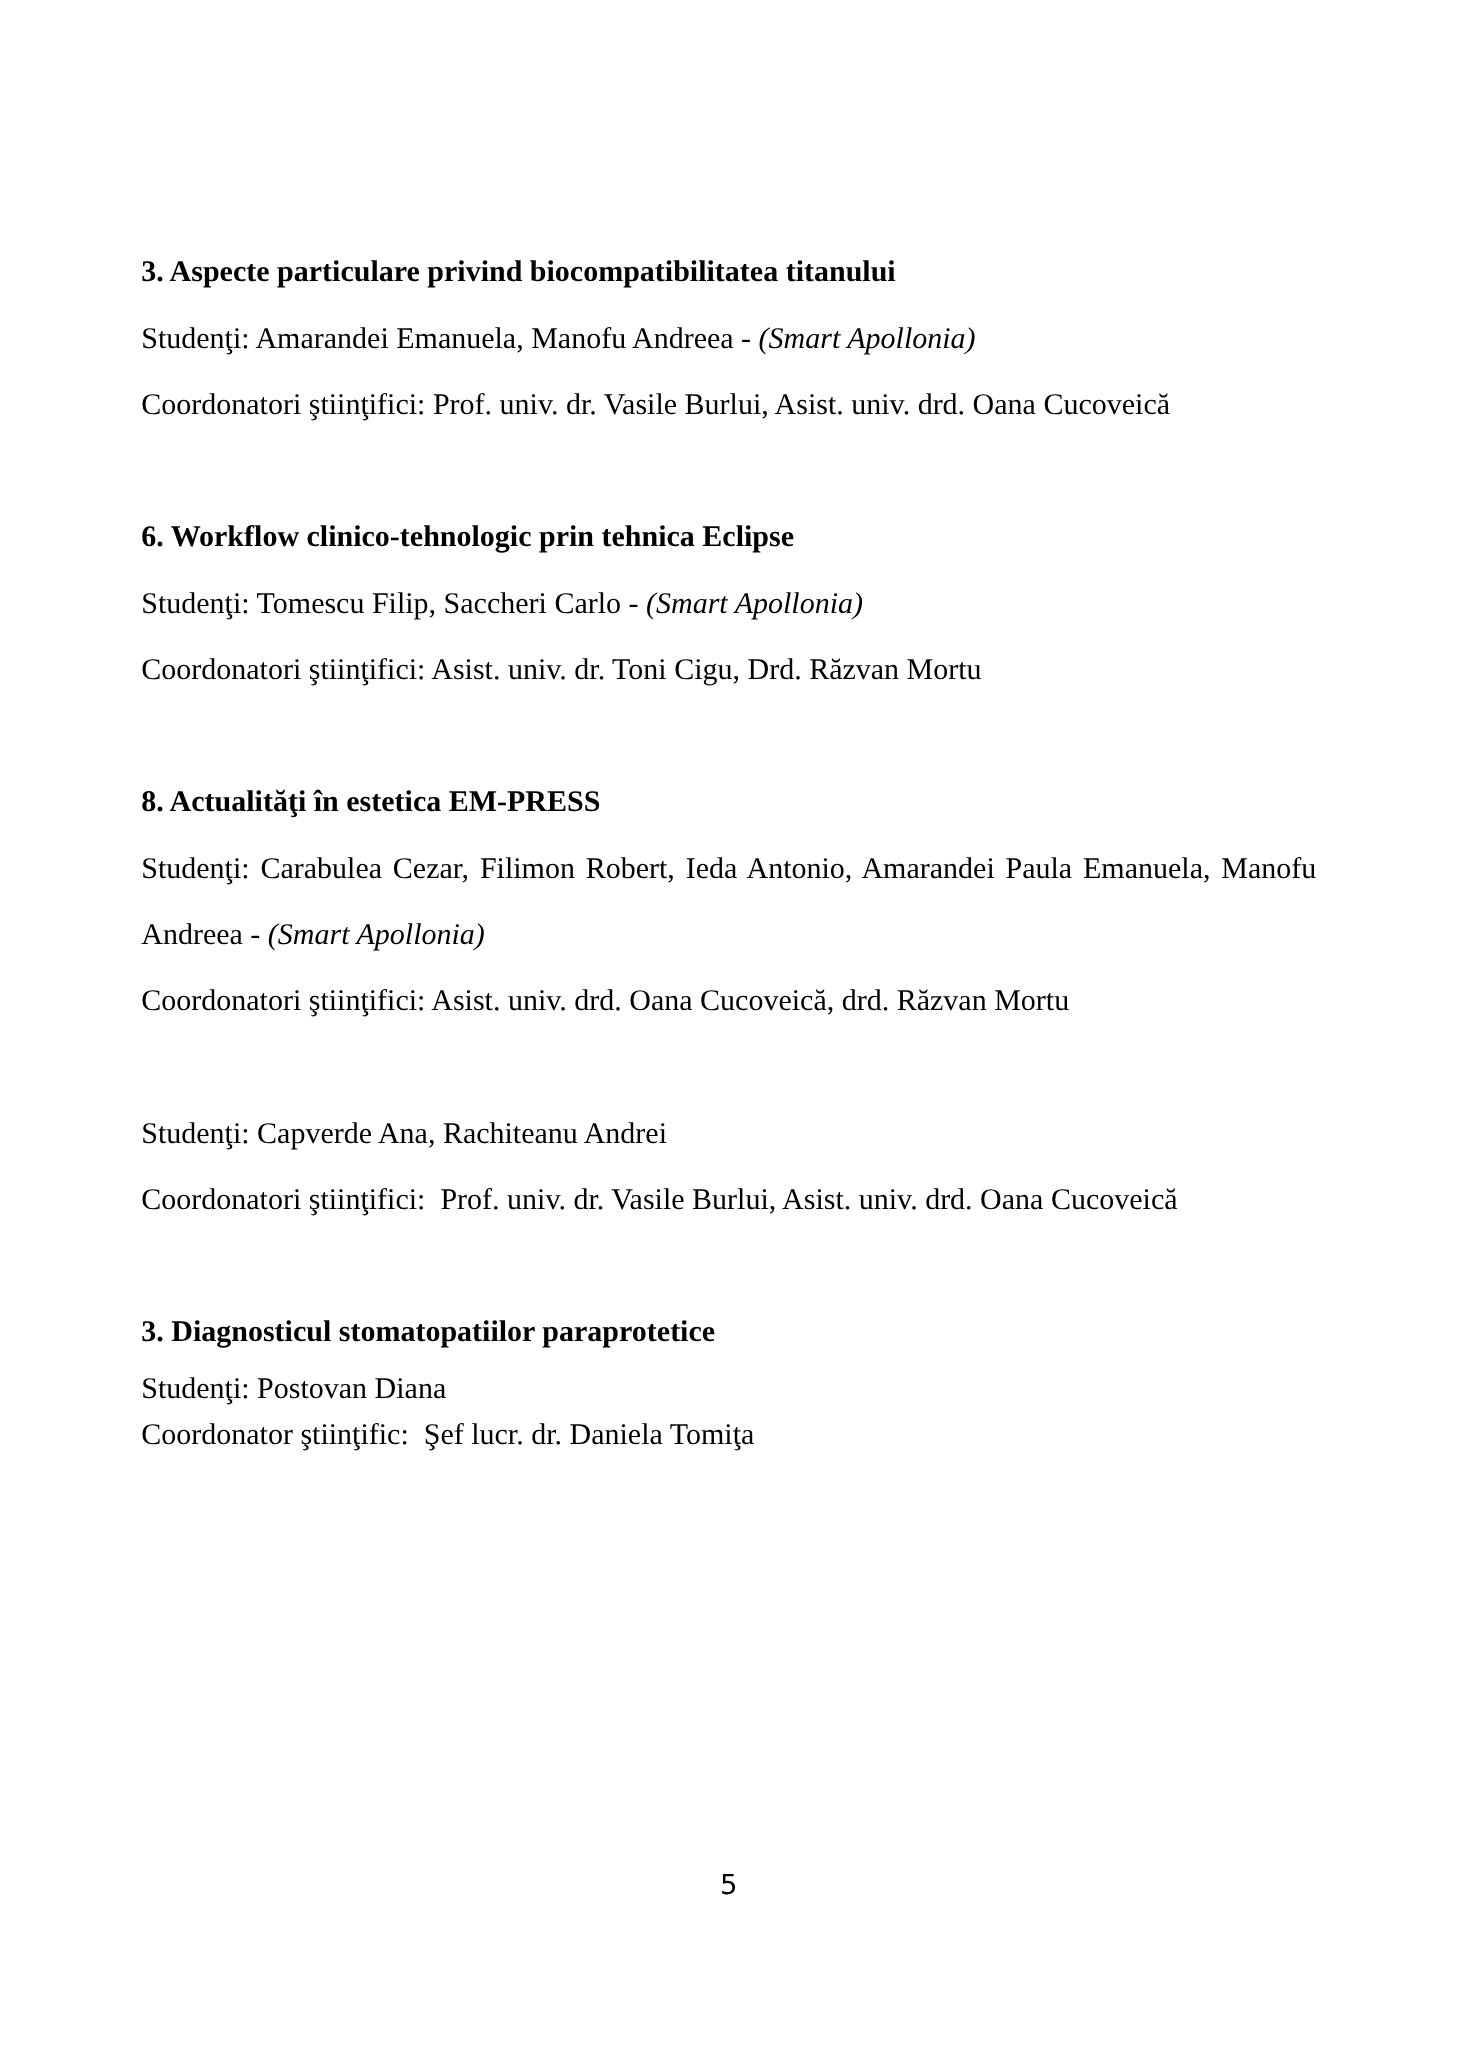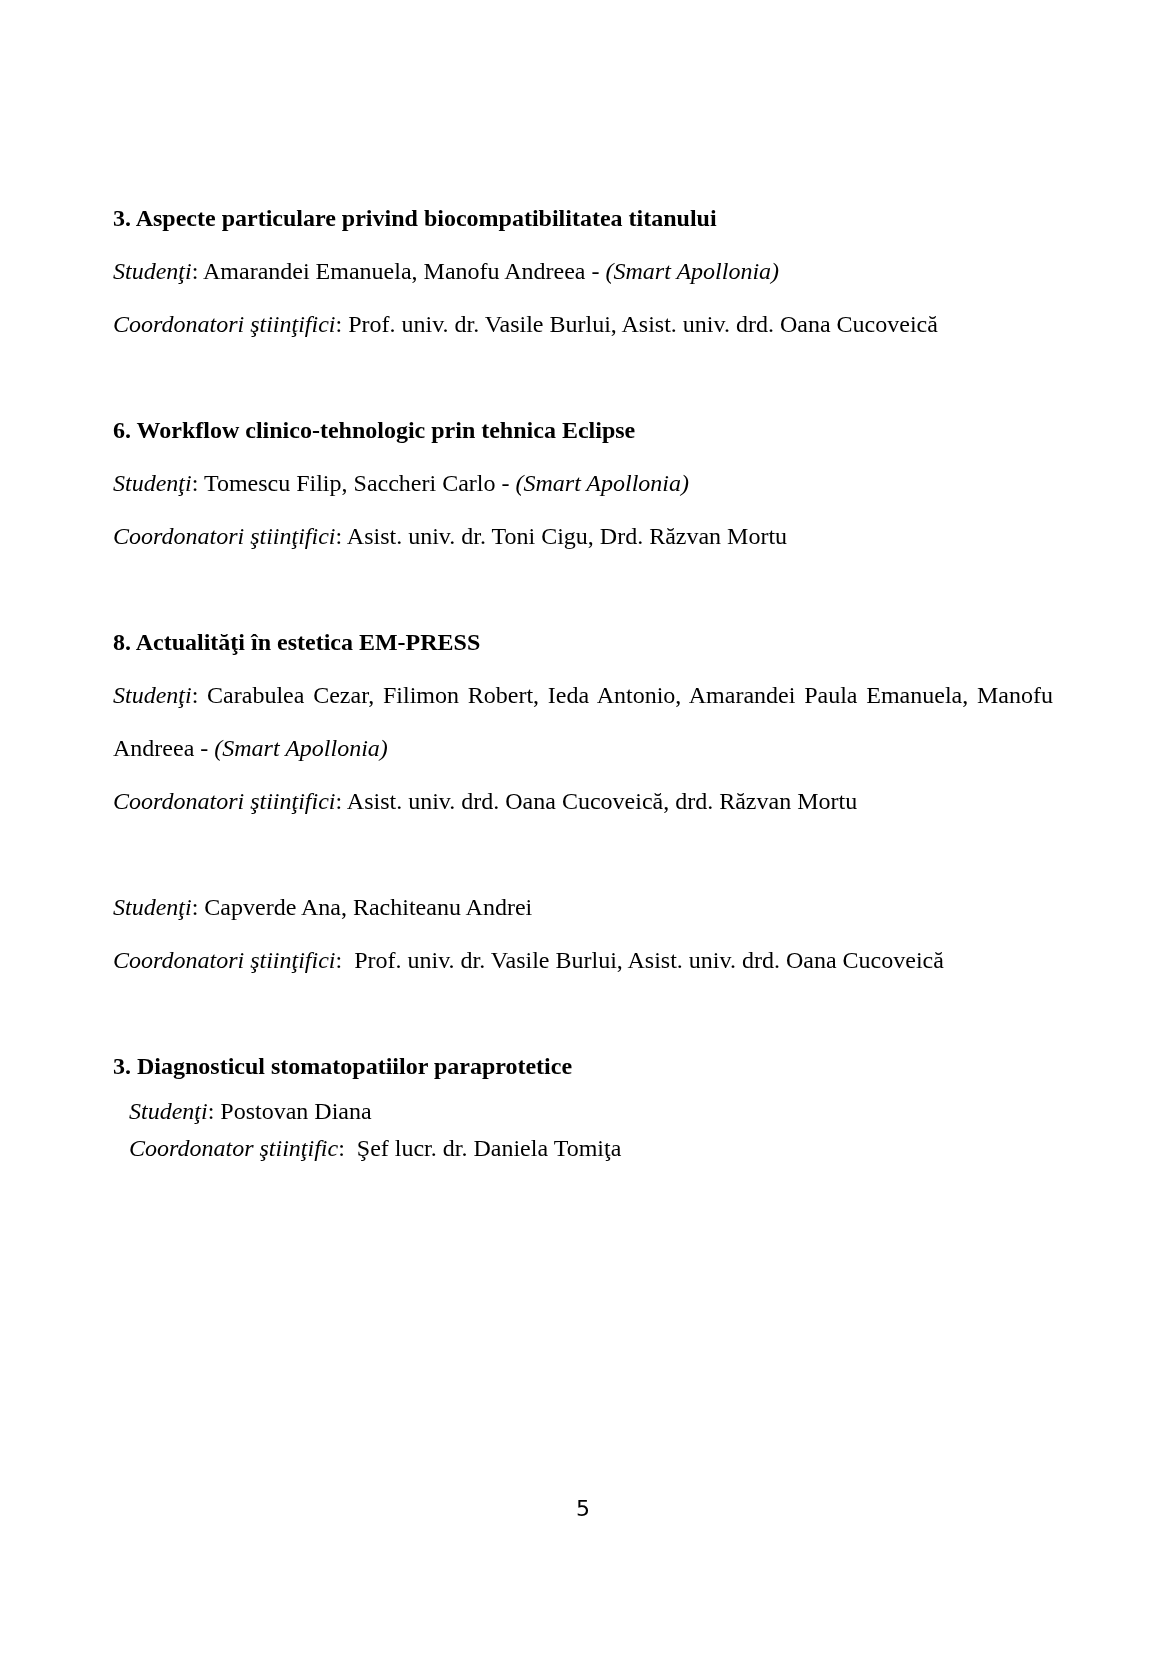--- a/index.html
+++ b/index.html
@@ -28,28 +28,26 @@
   .entry p {
     margin: 0;
     font-size: 24px;
     line-height: 53px;
     text-align: justify;
   }
   .entry .title {
     font-weight: bold;
   }
   .lbl {
-    font-style: italic;
   }
   .group {
     font-style: italic;
   }
   .entry.tight .meta {
     line-height: 37px;
-    margin-left: 16px;
   }
   .page-number {
     position: absolute;
     top: 1494px;
     left: 0;
     width: 100%;
     text-align: center;
     font-family: "DejaVu Sans", sans-serif;
     font-size: 22px;
     line-height: 30px;

